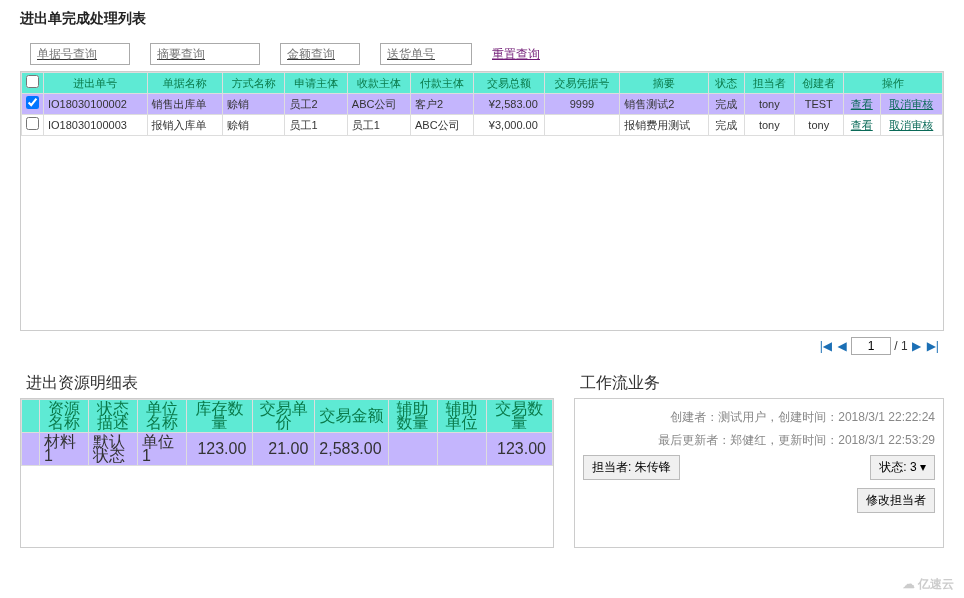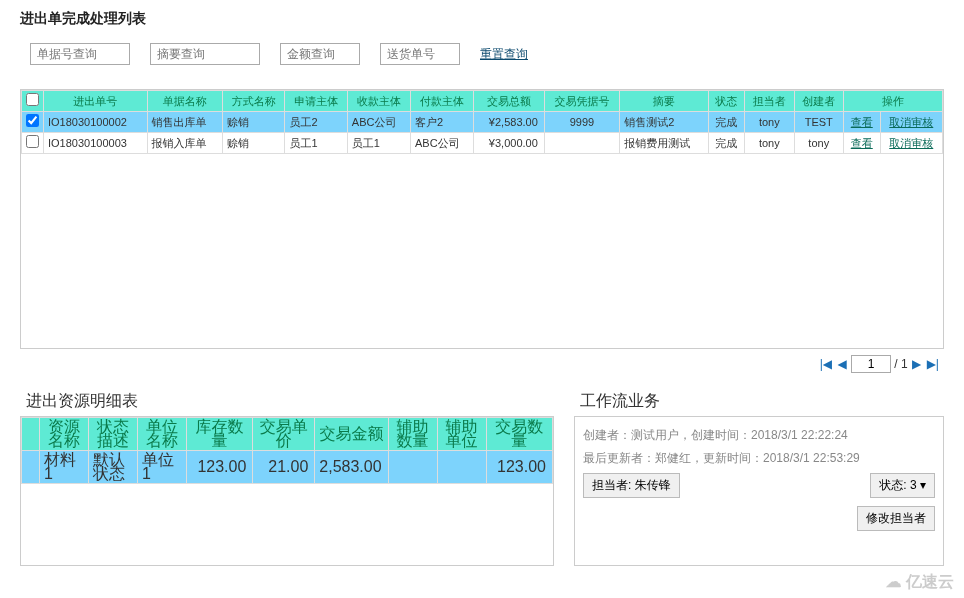--- a/index.html
+++ b/index.html
@@ -1,56 +1,56 @@
 <!DOCTYPE html>
 <html><head>
 <meta charset="utf-8">
 <style>
 * { box-sizing: border-box; margin: 0; padding: 0; }
 body { font-family: "Microsoft YaHei", SimSun, Arial, sans-serif; font-size: 12px; background: #fff; color: #333; width: 964px; }
 .page { padding: 5px 20px 10px 20px; }
 .title { font-size: 14px; font-weight: bold; color: #222; margin: 5px 0 15px 0; }
-.filters { display: flex; gap: 20px; align-items: center; margin-bottom: 24px; padding-left: 10px; }
+.filters { display: flex; gap: 20px; align-items: center; margin-bottom: 6px; padding-left: 10px; text-decoration: underline; }
 .filters input { border: 1px solid #aaa; padding: 4px 6px; font-size: 12px; height: 22px; }
-.filters a { color: #0c4a6e; text-decoration: underline; cursor: pointer; font-size: 12px; }
+.filters a { color: #701a75; text-decoration: underline; cursor: pointer; font-size: 12px; }
 .table-wrap { border: 1px solid #ccc; min-height: 260px; background: #fff; }
 table { border-collapse: collapse; width: 100%; font-size: 11px; }
 th, td { border: 1px solid #ddd; padding: 2px 4px; text-align: center; height: 18px; line-height: 14px; }
 th { background: #5eead4; color: #0a7a4a; font-weight: normal; }
 td.num { text-align: right; padding-right: 6px; }
 td.left { text-align: left; padding-left: 4px; }
 .link { color: #0a6a58; text-decoration: underline; cursor: pointer; }
-.row-hl td { background: #7dd3fc; }
+.row-hl td { background: #c4b5fd; }
 input[type=checkbox] { margin: 0; }
 .pager { text-align: right; padding: 6px 4px; font-size: 12px; }
 .pager .btn { color: #1b6fb5; cursor: pointer; font-size: 12px; padding: 0 1px; display: inline-block; }
 .pager input { width: 40px; text-align: center; border: 1px solid #aaa; height: 18px; font-size: 12px; }
 .pager .sep { color: #333; }
 .bottom { display: flex; gap: 20px; margin-top: 8px; }
 .detail-panel { flex: 1; border: 1px solid #ccc; min-height: 150px; padding: 0; }
 .panel-title { font-size: 16px; padding: 4px 6px; }
 .detail-table th, .detail-table td { font-size: 16px; }
 .workflow { width: 370px; border: 1px solid #ccc; min-height: 150px; padding: 4px 8px; }
-.workflow .info { text-align: left; color: #888; font-size: 12px; margin: 6px 0; }
+.workflow .info { text-align: right; color: #888; font-size: 12px; margin: 6px 0; }
 .workflow .btnrow { display: flex; justify-content: space-between; margin-top: 6px; }
 .wbtn { border: 1px solid #bbb; background: #f0f0f0; padding: 3px 8px; font-size: 12px; cursor: pointer; }
-.watermark { position: absolute; right: 10px; bottom: 5px; color: #ccc; font-size: 16px; font-weight: bold; }
+.watermark { position: absolute; right: 10px; bottom: 5px; color: #ccc; font-size: 12px; font-weight: bold; }
 .watermark-icon { display: inline-block; }
 </style>
 </head>
 <body>
 
 <div class="page">
   <div class="title">进出单完成处理列表</div>
 
   <div class="filters">
     <input type="text" style="width: 100px;" placeholder="单据号查询">
     <input type="text" style="width: 110px;" placeholder="摘要查询">
     <input type="text" style="width: 80px;" placeholder="金额查询">
-    <input type="text" style="width: 80px;" placeholder="送货单号">
+    <input type="text" style="width: 92px;" placeholder="送货单号">
     <a>重置查询</a>
   </div>
 
   <div class="table-wrap">
     <table>
       <thead>
         <tr>
           <th style="width:18px"><input type="checkbox" style=""></th>
           <th>进出单号</th>
           <th>单据名称</th>

